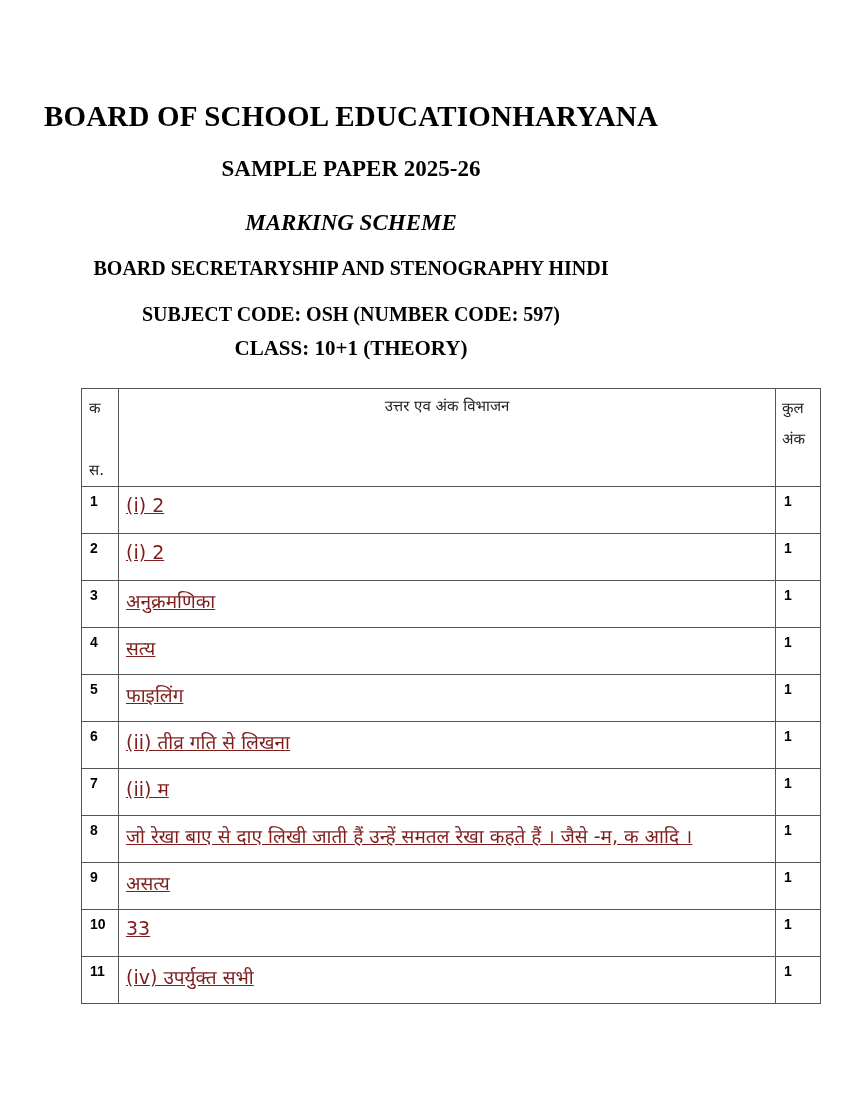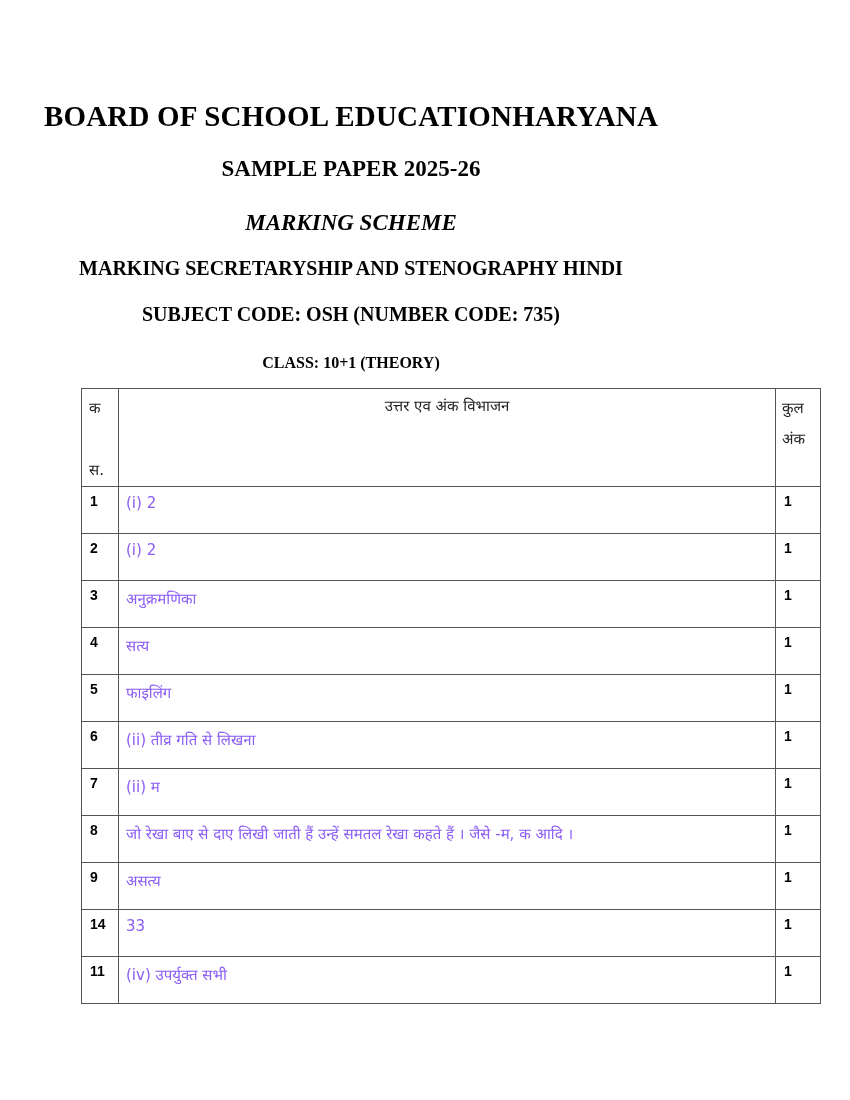--- a/index.html
+++ b/index.html
@@ -6,49 +6,49 @@
     body { width: 850px; height: 1100px; position: relative; overflow: hidden; color: #000; }
     .heading {
       position: absolute; left: 0; width: 702px; text-align: center;
       font-family: "Liberation Serif", "DejaVu Serif", serif; font-weight: bold; white-space: nowrap;
     }
     .h1 { top: 100px; font-size: 29px; letter-spacing: 0.2px; }
     .h2 { top: 156px; font-size: 23px; }
     .h3 { top: 210px; font-size: 23px; font-style: italic; }
     .h4 { top: 257px; font-size: 20px; }
     .h5 { top: 303px; font-size: 20px; }
-    .h6 { top: 354px; font-size: 16px; }
+    .h6 { top: 336px; font-size: 21px; }
 
     table.scheme {
       position: absolute; left: 81px; top: 388px; width: 739px;
       border-collapse: collapse; table-layout: fixed;
     }
     table.scheme td {
       border: 1px solid #555; vertical-align: top; padding: 0;
       font-family: "DejaVu Sans", "Liberation Sans", sans-serif;
     }
     col.c1 { width: 37px; } col.c2 { width: 657px; } col.c3 { width: 45px; }
     tr.hdr td { height: 92px; }
     tr.row td { height: 46px; }
     .hdr-text { font-size: 15px; color: #222; line-height: 31px; }
     .hdr-sno { padding: 4px 0 0 7px; }
     .hdr-ans { text-align: center; padding-top: 2px; }
     .hdr-marks { padding: 4px 0 0 6px; }
     .qno { font-family: "Liberation Sans Narrow", "Liberation Sans", sans-serif; font-weight: bold; font-size: 14px; padding: 6px 0 0 8px; display: block; }
-    .ans { font-size: 15px; color: #8b5cf6; padding: 7px 0 0 7px; display: block; white-space: nowrap; }
+    .ans { font-size: 19px; color: #7f1d1d; padding: 7px 0 0 7px; display: block; white-space: nowrap; text-decoration: underline; }
     .mark { font-family: "Liberation Sans", sans-serif; font-weight: bold; font-size: 14px; padding: 6px 0 0 8px; display: block; }
   </style>
 </head>
 <body>
 
 <div class="heading h1">BOARD OF SCHOOL EDUCATIONHARYANA</div>
 <div class="heading h2">SAMPLE PAPER 2025-26</div>
 <div class="heading h3">MARKING SCHEME</div>
-<div class="heading h4">MARKING SECRETARYSHIP AND STENOGRAPHY HINDI</div>
-<div class="heading h5">SUBJECT CODE: OSH (NUMBER CODE: 735)</div>
+<div class="heading h4">BOARD SECRETARYSHIP AND STENOGRAPHY HINDI</div>
+<div class="heading h5">SUBJECT CODE: OSH (NUMBER CODE: 597)</div>
 <div class="heading h6">CLASS: 10+1 (THEORY)</div>
 
 <table class="scheme">
   <colgroup>
       <col class="c1">
       <col class="c2">
       <col class="c3">
     </colgroup>
   <tbody>
       <tr class="hdr">
@@ -163,21 +163,21 @@
         </td>
     <td>
           <span class="ans">असत्य</span>
         </td>
     <td>
           <span class="mark">1</span>
         </td>
   </tr>
   <tr class="row">
     <td>
-          <span class="qno">14</span>
+          <span class="qno">10</span>
         </td>
     <td>
           <span class="ans">33</span>
         </td>
     <td>
           <span class="mark">1</span>
         </td>
   </tr>
   <tr class="row">
     <td>

